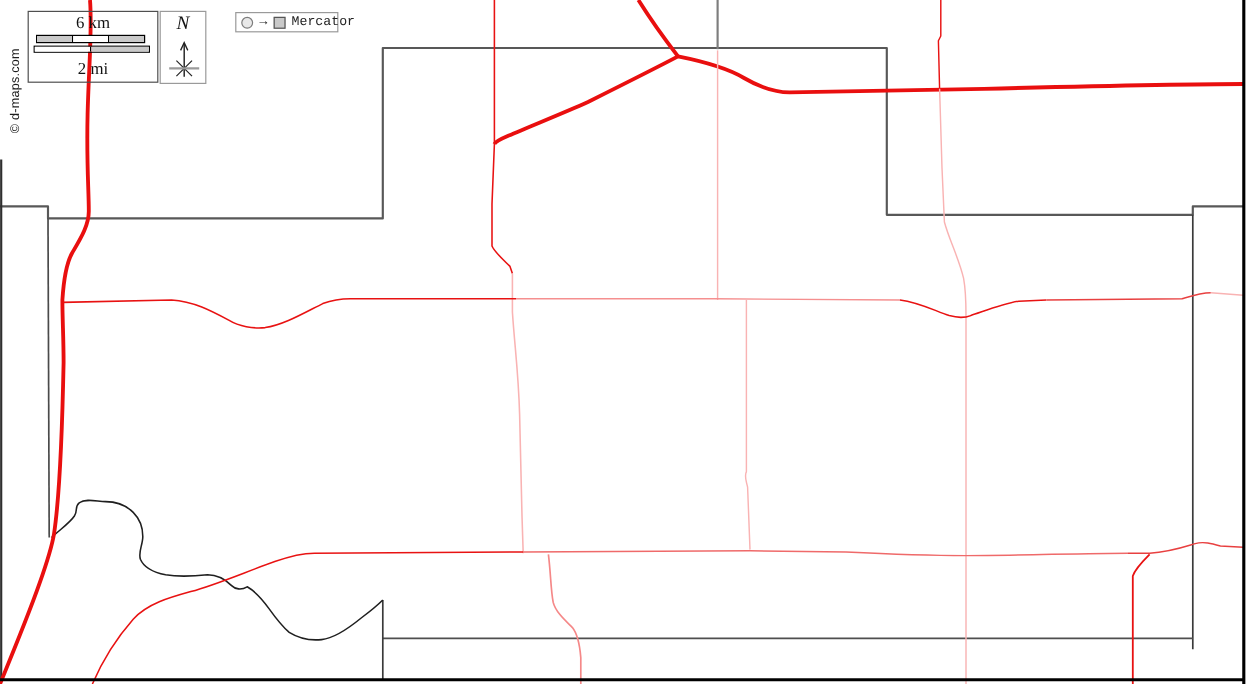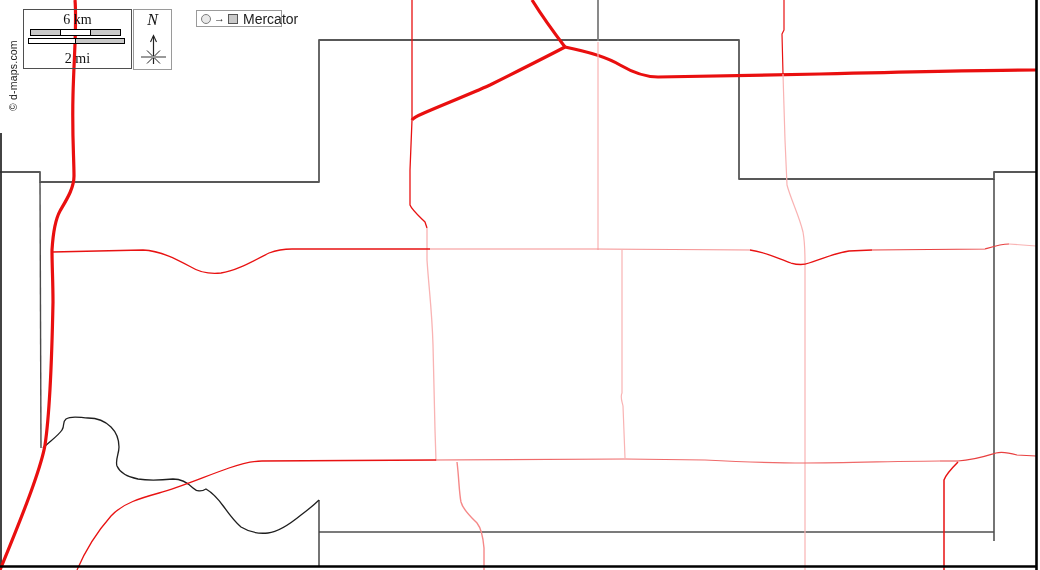--- a/index.html
+++ b/index.html
@@ -24,21 +24,21 @@
   .compass-box{left:133px;top:9px;width:39px;height:61px;border:1px solid #9a9a9a;background:transparent;}
   .north-label{position:absolute;top:1px;left:0;width:100%;text-align:center;
                font-family:"Liberation Serif",serif;font-style:italic;font-size:16px;color:#111;}
   .compass-svg{position:absolute;left:0;top:23px;}
   
   .mercator-box{left:196px;top:10px;width:86px;height:17px;border:1px solid #9a9a9a;background:#fff;
                 display:flex;align-items:center;gap:3px;padding:0 0 0 4px;}
   .proj-circle{width:8px;height:8px;border:1px solid #7d7d7d;border-radius:50%;background:#e9e9e9;flex:0 0 auto;}
   .proj-arrow{font-size:11px;color:#222;line-height:15px;flex:0 0 auto;}
   .proj-square{width:8px;height:8px;border:1px solid #555;background:#c9c9c9;flex:0 0 auto;}
-  .proj-label{font-size:14px;color:#222;padding-left:2px;white-space:nowrap;}
+  .proj-label{font-size:11px;color:#222;padding-left:2px;white-space:nowrap;font-family:Liberation Mono, monospace;}
   
   .copyright{position:absolute;left:7px;top:111px;transform:rotate(-90deg);transform-origin:0 0;
              font-size:10.5px;color:#1c1c1c;white-space:nowrap;z-index:3;letter-spacing:0.2px;}
 </style>
 </head>
 <body>
 
 <div class="map-root">
 
   <svg class="map-canvas" width="1040" height="570" viewBox="0 0 1040 570">

